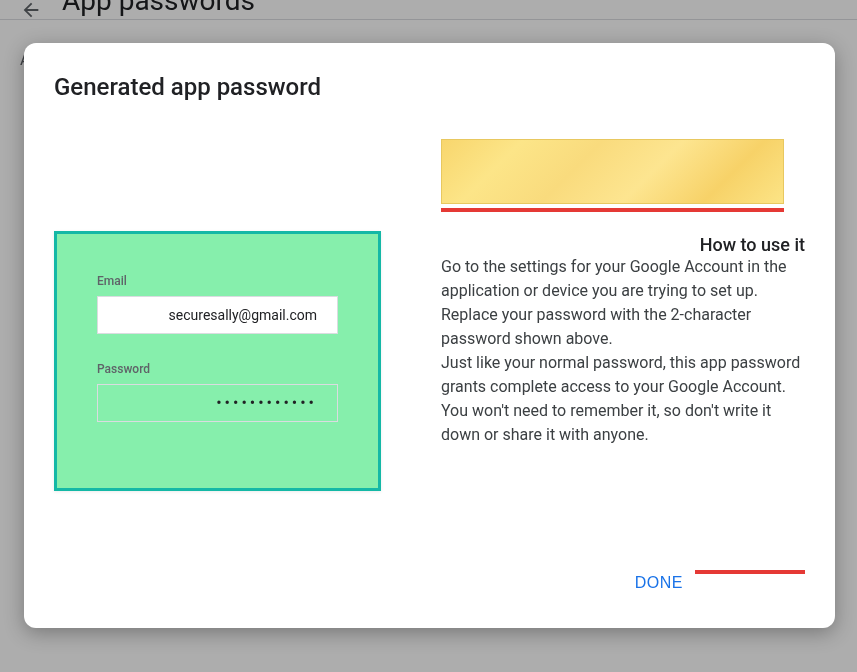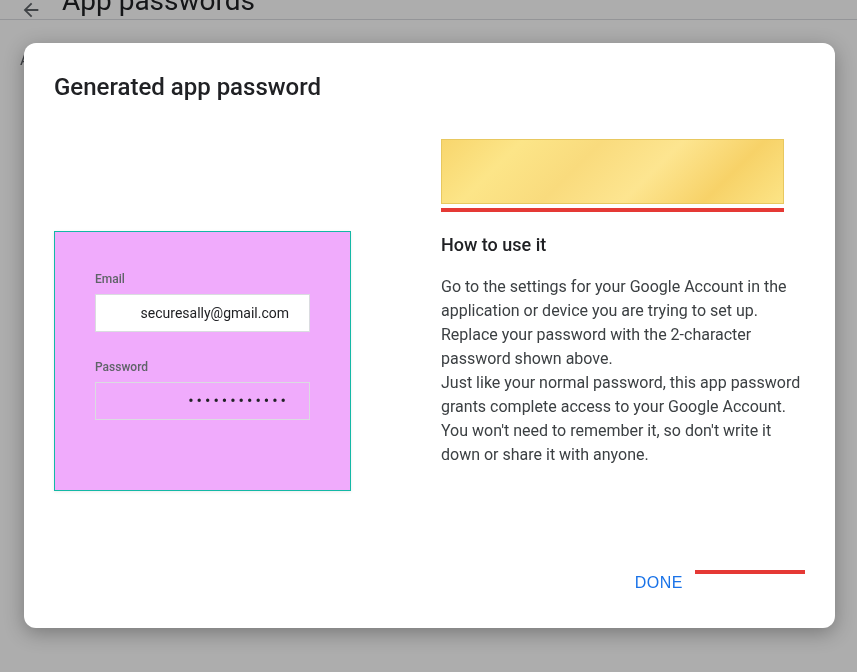--- a/index.html
+++ b/index.html
@@ -79,25 +79,25 @@
       display: flex;
       flex: 1;
       gap: 60px;
     }
     .left-panel {
       flex: 0 0 auto;
       width: 327px;
       padding-top: 100px;
     }
     .form-card {
-      border: 1px solid #14b8a6;
-      background: #f0abfc;
+      border: 3px solid #14b8a6;
+      background: #86efac;
       box-shadow: 0 1px 3px rgba(0,0,0,0.08);
       padding: 40px;
-      width: 297px;
+      width: 327px;
       height: 260px;
     }
     .form-label {
       font-size: 12px;
       color: #5f6368;
       font-weight: 500;
       display: block;
       margin-bottom: 8px;
     }
     .form-input {
@@ -135,21 +135,21 @@
     .red-underline {
       width: 343px;
       height: 4px;
       background: #e53935;
       margin-bottom: 22px;
     }
     .howto-heading {
       font-size: 18px;
       color: #202124;
       font-weight: 500;
-      margin-bottom: 20px;
+      text-align: right;
     }
     .instruction-text {
       font-size: 16px;
       color: #3c4043;
       line-height: 1.5;
       max-width: 370px;
     }
     .dialog-footer {
       display: flex;
       justify-content: flex-end;

